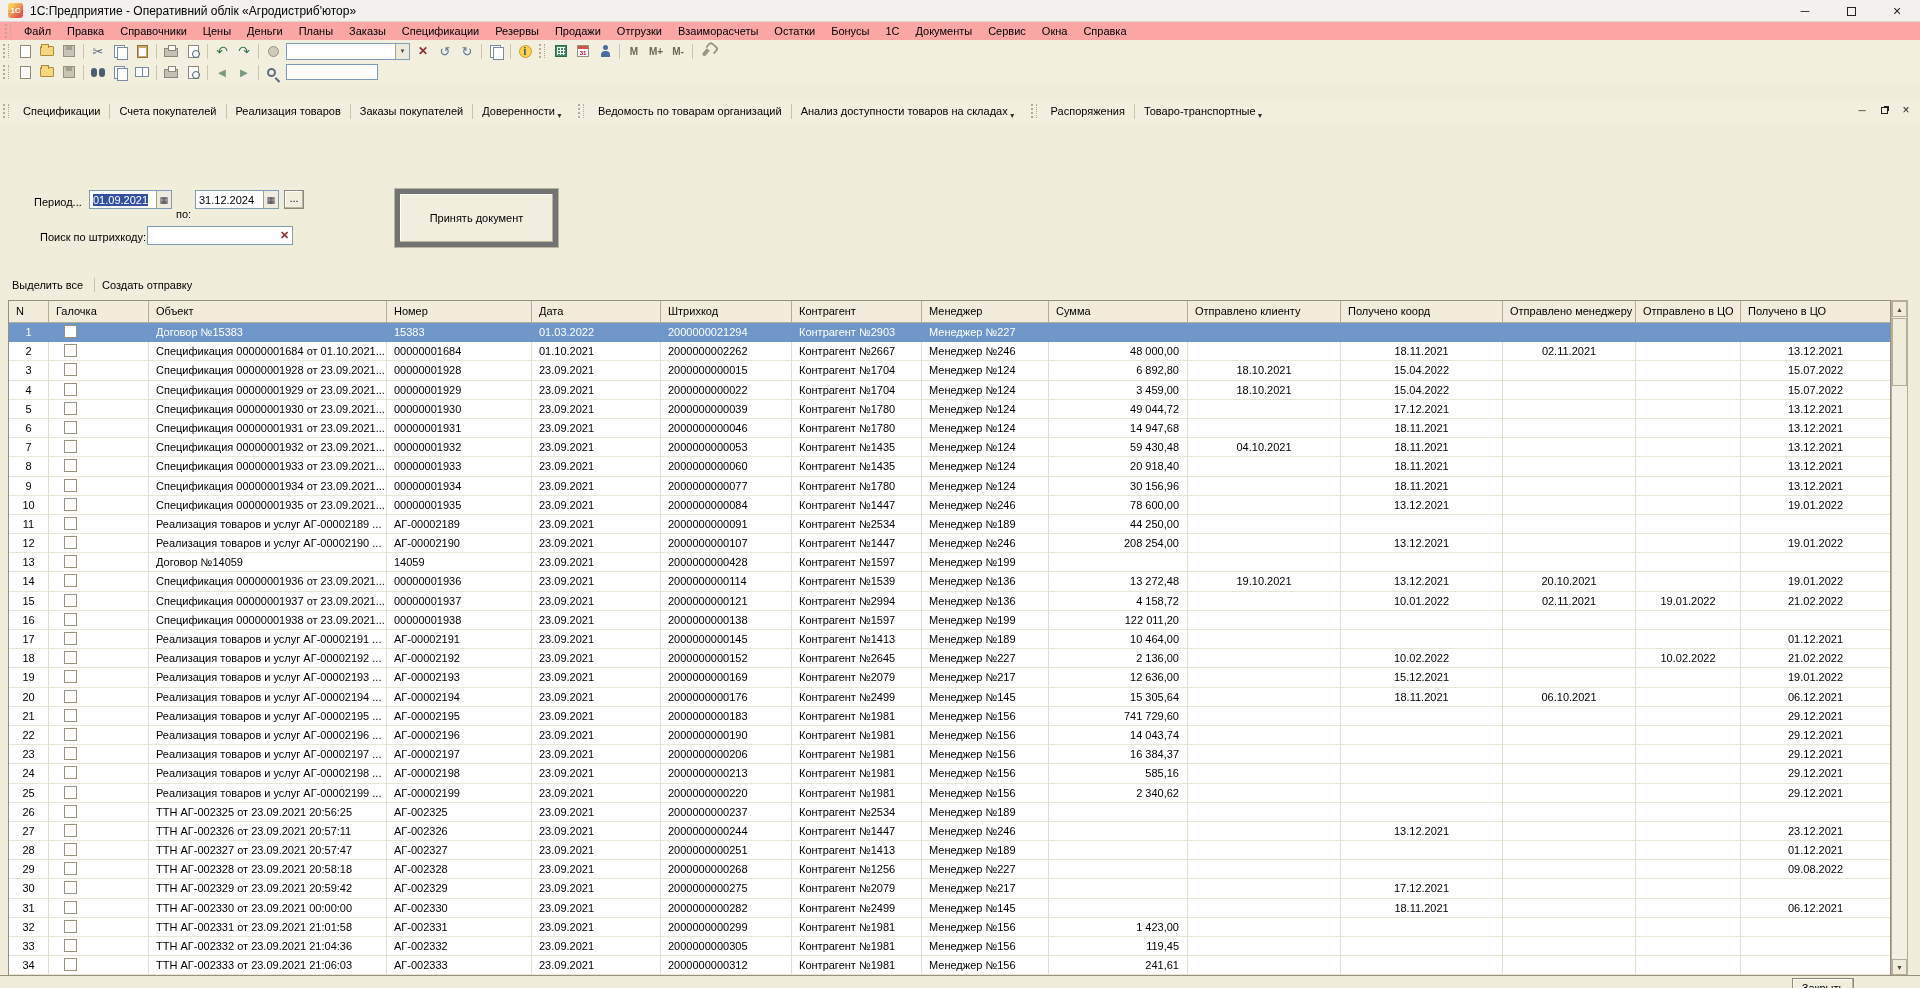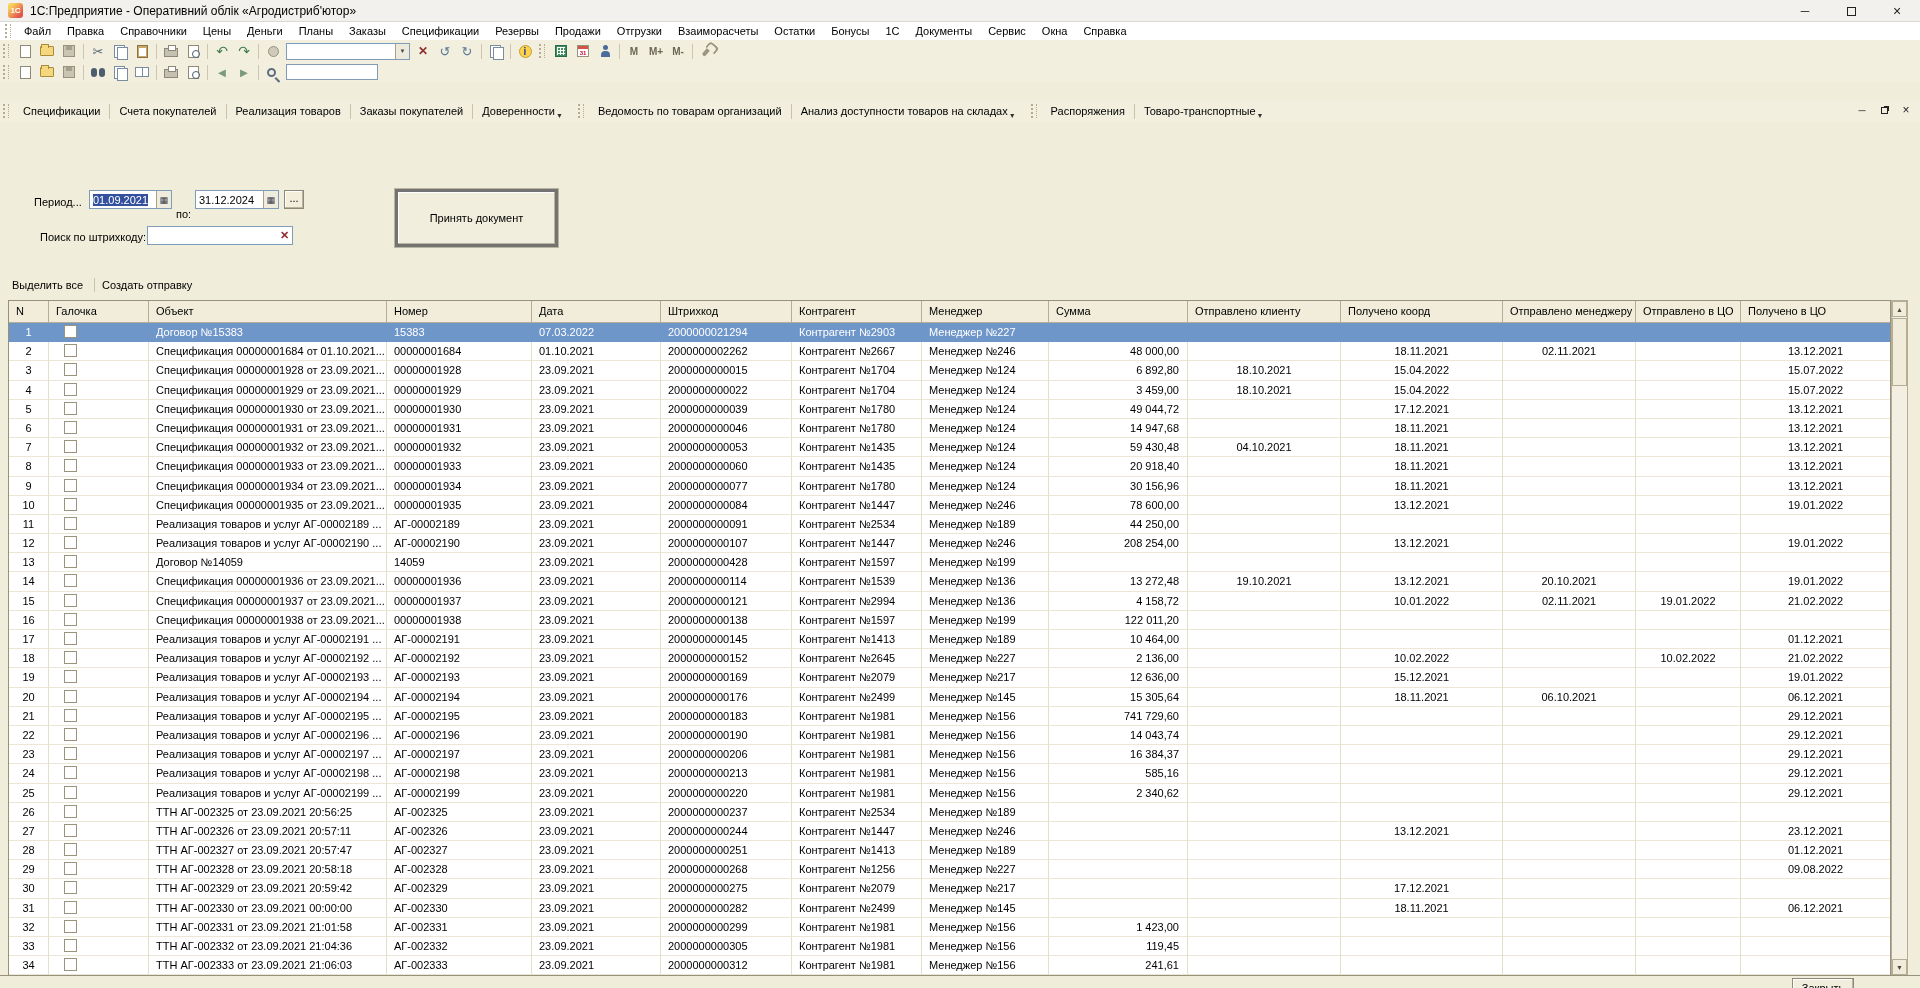--- a/index.html
+++ b/index.html
@@ -15,21 +15,21 @@
     border-bottom:1px solid #dcd9cf; display:flex; align-items:center; }
   .app-icon { width:15px; height:15px; margin:0 7px 0 8px; border-radius:3px;
     background:linear-gradient(135deg,#f8cf5a 20%,#e2574c 80%); color:#fff; font-size:8px; font-weight:bold;
     display:flex; align-items:center; justify-content:center; }
   .title-text { font-size:12px; }
   .winbtns { position:absolute; right:0; top:0; height:22px; display:flex; }
   .winbtn { width:46px; height:22px; display:flex; align-items:center; justify-content:center;
     font-size:12px; color:#222; }
   .restore-sq { width:9px; height:9px; border:1px solid #222; }
   
-  .menubar { position:absolute; top:22px; left:0; right:0; height:18px; background:#ffffff;
+  .menubar { position:absolute; top:22px; left:0; right:0; height:18px; background:#fca5a5;
     display:flex; align-items:center; padding-left:2px; }
   .menu-item { padding:0 8px; line-height:18px; white-space:nowrap; }
   .grip { width:6px; height:14px; border-left:2px dotted #b3ac92; border-right:1px dotted #b3ac92; margin:0 5px 0 3px; }
   
   .tb { position:absolute; left:0; right:0; background:#f2efdf; display:flex; align-items:center; }
   #toolbar1 { top:40px; height:22px; }
   #toolbar2 { top:62px; height:20px; }
   .icon { width:20px; height:18px; margin:0 1px; display:flex; align-items:center; justify-content:center;
     position:relative; font-size:13px; color:#5a6b7d; }
   .sep { width:1px; height:15px; background:#ccc6af; margin:0 3px; }
@@ -96,21 +96,21 @@
   
   .lbl-abs { position:absolute; white-space:nowrap; }
   .fld { position:absolute; height:19px; background:#fff; border:1px solid #7f9db9; display:flex; align-items:center; }
   .fld .val { padding-left:3px; flex:1; white-space:nowrap; }
   .fld .sel-text { background:#33509e; color:#fff; }
   .mini-btn { width:15px; height:100%; background:#efecdd; border-left:1px solid #a9a28b;
     display:flex; align-items:center; justify-content:center; font-size:9px; color:#334; flex:none; }
   .dots-btn { position:absolute; width:20px; height:19px; background:#f1eedd; border:1px solid #8e8974;
     box-shadow:inset -1px -1px 0 #b9b49e, inset 1px 1px 0 #fff; text-align:center; line-height:14px; }
   #accept-btn { position:absolute; left:395px; top:189px; width:163px; height:58px;
-    background:#f1eedd; border:3px solid #737373; box-shadow:inset -1px -1px 0 #b9b49e, inset 1px 1px 0 #fff, 0 0 0 1px #b9b49e;
+    background:#f1eedd; border:5px solid #737373; box-shadow:inset -1px -1px 0 #b9b49e, inset 1px 1px 0 #fff, 0 0 0 1px #b9b49e;
     font-size:11px; font-family:inherit; }
   .flat-link { position:absolute; top:277px; line-height:16px; white-space:nowrap; }
   .vsep-sm { position:absolute; top:278px; width:1px; height:14px; background:#c9c3ad; }
   
   #grid { position:absolute; left:8px; top:300px; width:1883px; height:676px; background:#fff;
     border:1px solid #96917b; overflow:hidden; }
   #ghead { display:grid; grid-template-columns:var(--cols); height:22px; background:#f1edda; }
   #ghead .hc { border-right:1px solid #b5ae97; border-bottom:1px solid #b5ae97; padding-left:7px;
     line-height:21px; white-space:nowrap; overflow:hidden; }
   .grow { display:grid; grid-template-columns:var(--cols); height:19.2px; }
@@ -370,21 +370,21 @@
         <div class="hc">Отправлено менеджеру</div>
         <div class="hc">Отправлено в ЦО</div>
         <div class="hc">Получено в ЦО</div>
       </div>
     <div id="gbody">
         <div class="grow sel">
           <div class="cell c-center">1</div>
           <div class="cell "><span class="cb"></span></div>
           <div class="cell ">Договор №15383</div>
           <div class="cell ">15383</div>
-          <div class="cell ">07.03.2022</div>
+          <div class="cell ">01.03.2022</div>
           <div class="cell ">2000000021294</div>
           <div class="cell ">Контрагент №2903</div>
           <div class="cell ">Менеджер №227</div>
           <div class="cell c-right"></div>
           <div class="cell c-center"></div>
           <div class="cell c-center"></div>
           <div class="cell c-center"></div>
           <div class="cell c-center"></div>
           <div class="cell c-center"></div>
         </div>

